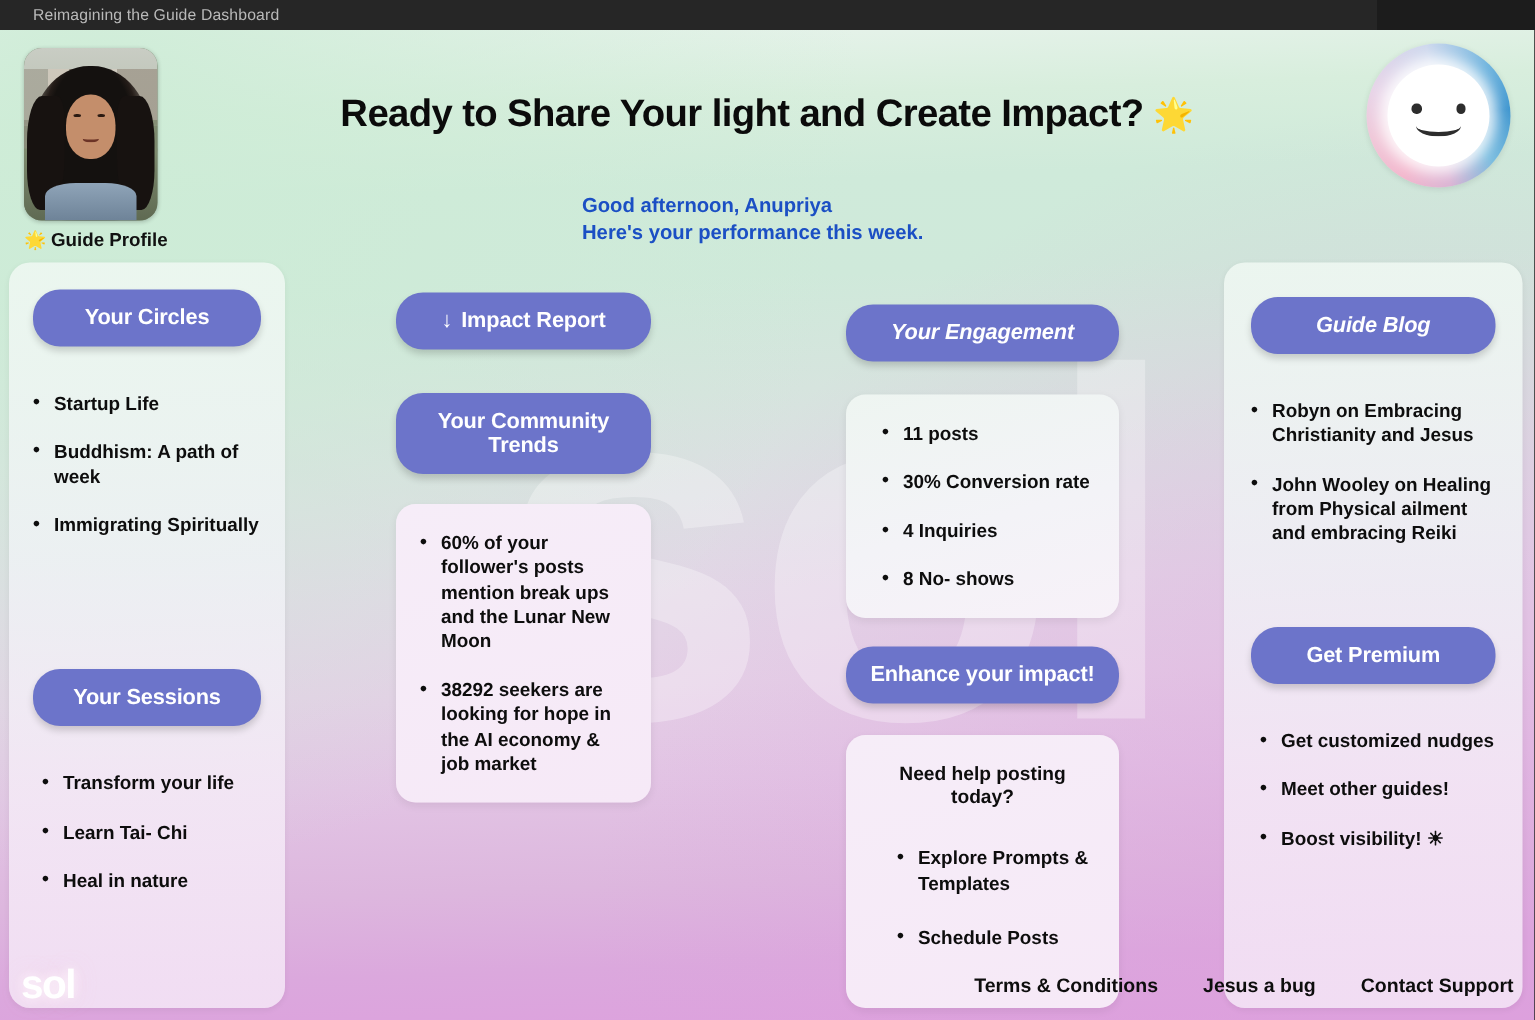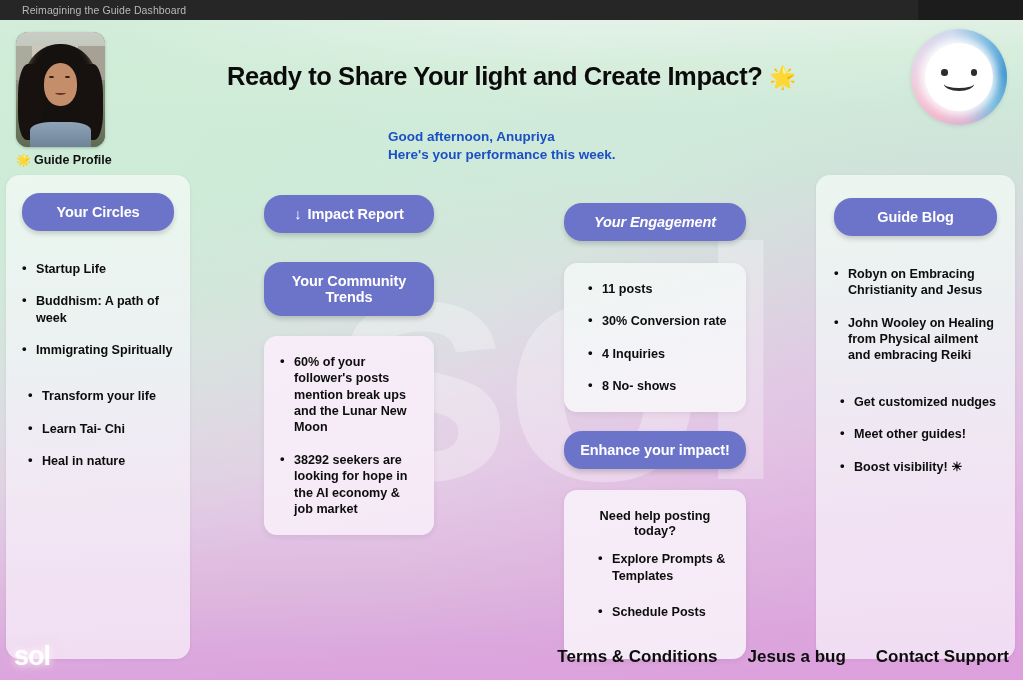--- a/index.html
+++ b/index.html
@@ -198,21 +198,21 @@
     line-height: 1.3;
     margin-bottom: 16px;
   }
   ul.blist li:last-child { margin-bottom: 0; }
   ul.blist li::before {
     content: "•"; position: absolute; left: 0; top: -1px; font-size: 13px;
   }
 
   .sub-head {
     font-size: 12.8px; font-weight: 700; color: #0d0d0d;
-    margin-bottom: 13px; text-align: center;
+    margin-bottom: 26px; text-align: center;
   }
   ul.blist.indent { padding-left: 18px; }
   ul.blist.indent li { margin-bottom: 20px; }
 
   
   #footer {
     position: relative;
     height: 47px;
     display: flex; align-items: center;
     padding: 0 10px 0 14px;
@@ -221,21 +221,21 @@
     font-size: 27px; font-weight: 700; color: #fff;
     letter-spacing: -1px;
     text-shadow: 0 0 7px rgba(255,255,255,.85), 0 0 14px rgba(255,210,235,.7);
     line-height: 1;
   }
   #footer-links {
     margin-left: auto;
     display: flex; gap: 30px; padding-right: 4px;
   }
   #footer-links a {
-    font-size: 17px; font-weight: 700; color: #0d0d0d;
+    font-size: 13px; font-weight: 700; color: #0d0d0d;
     text-decoration: none; white-space: nowrap;
     cursor: pointer;
   }
 </style>
 </head>
 <body>
 
 <div id="window-titlebar">
   <span class="title">Reimagining the Guide Dashboard</span>
 </div>
@@ -290,20 +290,21 @@
 
     <div class="col" id="col1">
       <div class="col-panel"></div>
       <div class="col-inner" style="padding:0 22px;">
         <button class="pill" style="margin-top:18px;">Your Circles</button>
         <ul class="blist" style="margin-top:30px;">
           <li>Startup Life</li>
           <li>Buddhism: A path of week</li>
           <li>Immigrating Spiritually</li>
         </ul>
+        <button class="pill" style="margin-top:88px;">Your Sessions</button>
         <ul class="blist" style="margin-top:30px; padding-left:6px;">
           <li>Transform your life</li>
           <li>Learn Tai- Chi</li>
           <li>Heal in nature</li>
         </ul>
       </div>
     </div>
 
     <div class="col" id="col2">
       <div class="col-inner" style="padding:0 68px 0 68px;">
@@ -339,25 +340,26 @@
             <li>Schedule Posts</li>
 
           </ul>
         </div>
       </div>
     </div>
 
     <div class="col" id="col4">
       <div class="col-panel"></div>
       <div class="col-inner" style="padding:0 26px;">
-        <button class="pill" style="margin-top:23px;">Guide Blog</button>
+        <button class="pill" style="margin-top:23px;font-style:italic;">Guide Blog</button>
         <ul class="blist" style="margin-top:30px;">
           <li>Robyn on Embracing Christianity and Jesus</li>
           <li>John Wooley on Healing from Physical ailment and embracing Reiki</li>
         </ul>
+        <button class="pill" style="margin-top:54px;">Get Premium</button>
         <ul class="blist" style="margin-top:30px; padding-left:6px;">
           <li>Get customized nudges</li>
           <li>Meet other guides!</li>
           <li>Boost visibility! ☀</li>
         </ul>
       </div>
     </div>
   </div>
 
   <div id="footer">

